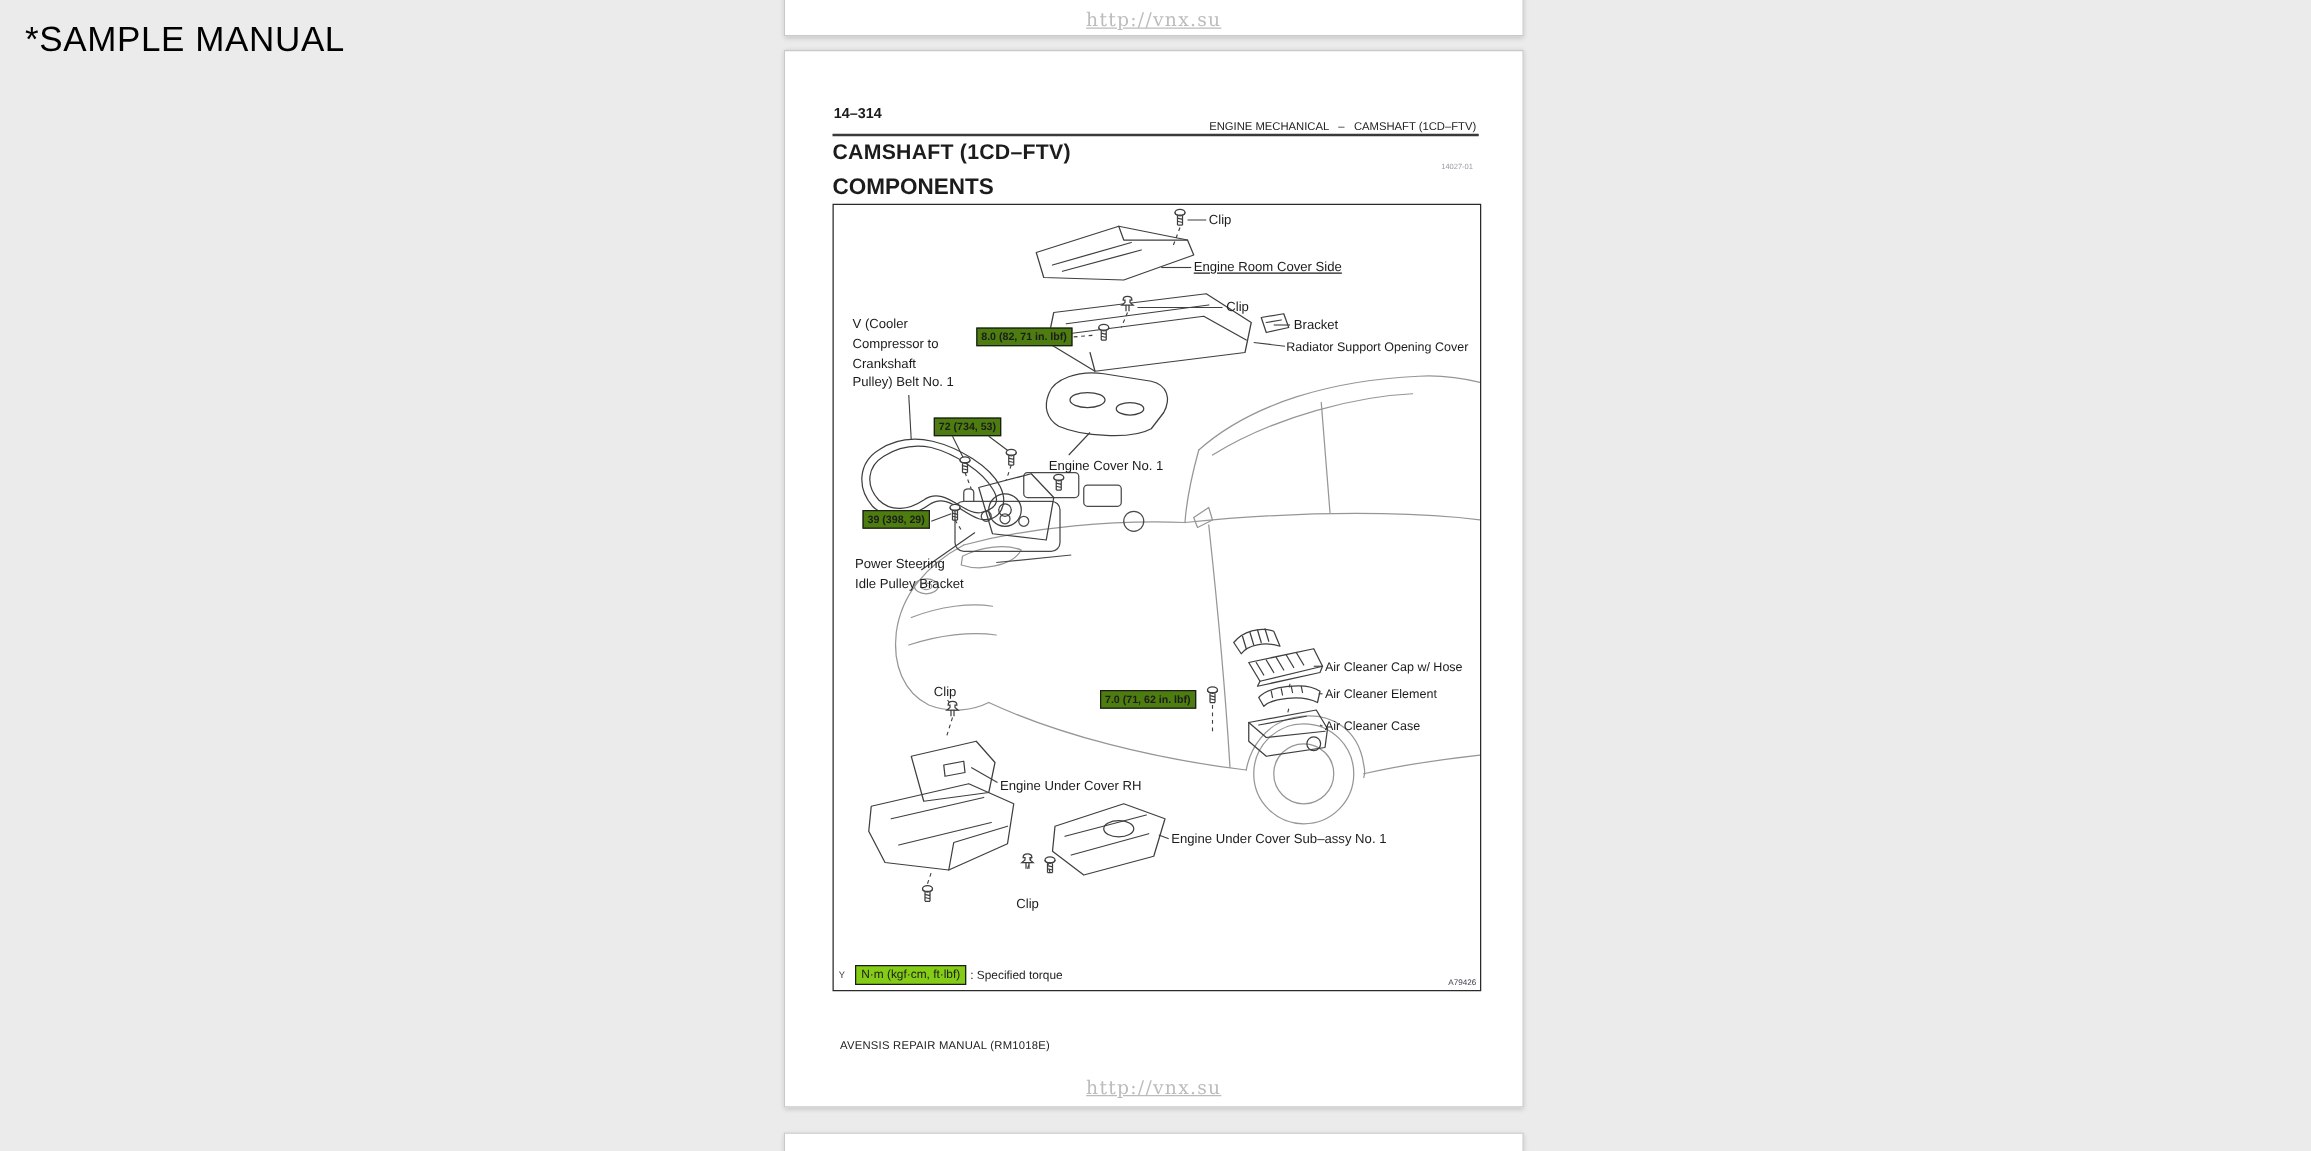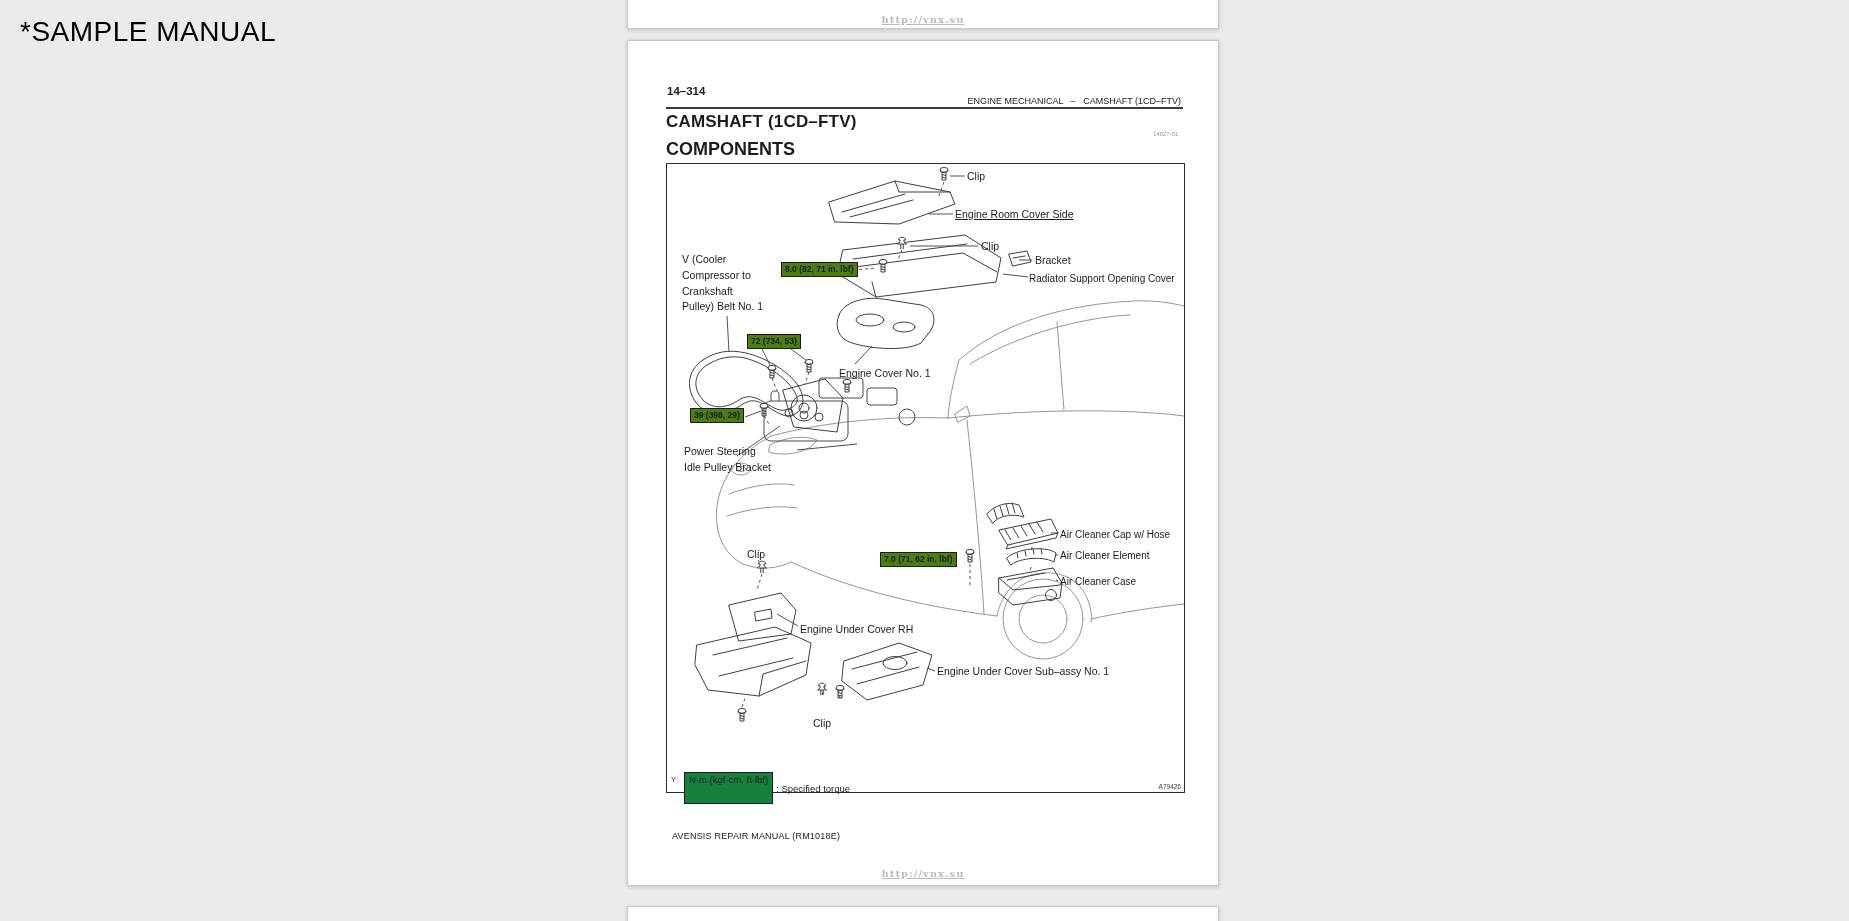--- a/index.html
+++ b/index.html
@@ -12,21 +12,21 @@
   .page{
     position:absolute;left:627px;width:592px;background:#fff;
     border:1px solid #c9c9c9;box-shadow:0 1px 4px rgba(0,0,0,.18);
     box-sizing:border-box;
   }
   .page-strip-top{top:-4px;height:33px;}
   .page-main{top:40px;height:846px;}
   .page-strip-bottom{top:906px;height:30px;}
   .watermark{
     position:absolute;left:0;width:100%;text-align:center;
-    font-family:"DejaVu Serif", serif;font-weight:bold;font-size:10px;
+    font-family:"DejaVu Serif", serif;font-weight:normal;font-size:15px;
     color:#bcbcbc;text-decoration:underline;letter-spacing:1px;
   }
   .sample-overlay{
     position:absolute;left:20px;top:16px;font-size:28px;color:#000;
     letter-spacing:.5px;
   }
   .pagenum{position:absolute;left:39px;top:44px;font-weight:bold;font-size:11.5px;}
   .running-head{position:absolute;right:37px;top:55px;font-size:9px;white-space:nowrap;color:#222;}
   .running-head .sect{font-weight:normal;text-align:center;}
   .head-rule{position:absolute;left:38px;top:66px;width:517px;height:2px;background:#3a3a3a;}
@@ -42,21 +42,21 @@
     position:absolute;font-size:10.5px;line-height:1.5;color:#1c1c1c;
     white-space:pre-line;
   }
   .nowrap{white-space:nowrap;}
   .tq{
     position:absolute;border:1.2px solid #1c1c1c;background:#4d7c0f;
     font-size:8.5px;font-weight:bold;padding:1px 3px 2px 3px;white-space:nowrap;
   }
   .corner-mark{position:absolute;left:4px;top:611px;font-size:7.5px;color:#333;}
   .legend{position:absolute;left:17px;top:608px;font-size:9.5px;white-space:nowrap;display:flex;align-items:center;}
-  .legend .box{border:1.2px solid #1c1c1c;padding:1px 4px 18px 4px;margin-right:3px;background:#15803d;}
+  .legend .box{border:1.2px solid #1c1c1c;padding:1px 4px 2px 4px;margin-right:3px;background:#84cc16;}
   .figure-id{position:absolute;right:3px;bottom:2px;font-size:6.5px;color:#3a3a4a;}
   .footer{position:absolute;left:44px;top:790px;font-size:9px;color:#222;letter-spacing:.2px;}
   .wm-bottom-main{bottom:6px;}
 </style>
 </head>
 <body>
 
 <div class="sample-overlay">*SAMPLE MANUAL</div>
 
 <div class="page page-strip-top">

